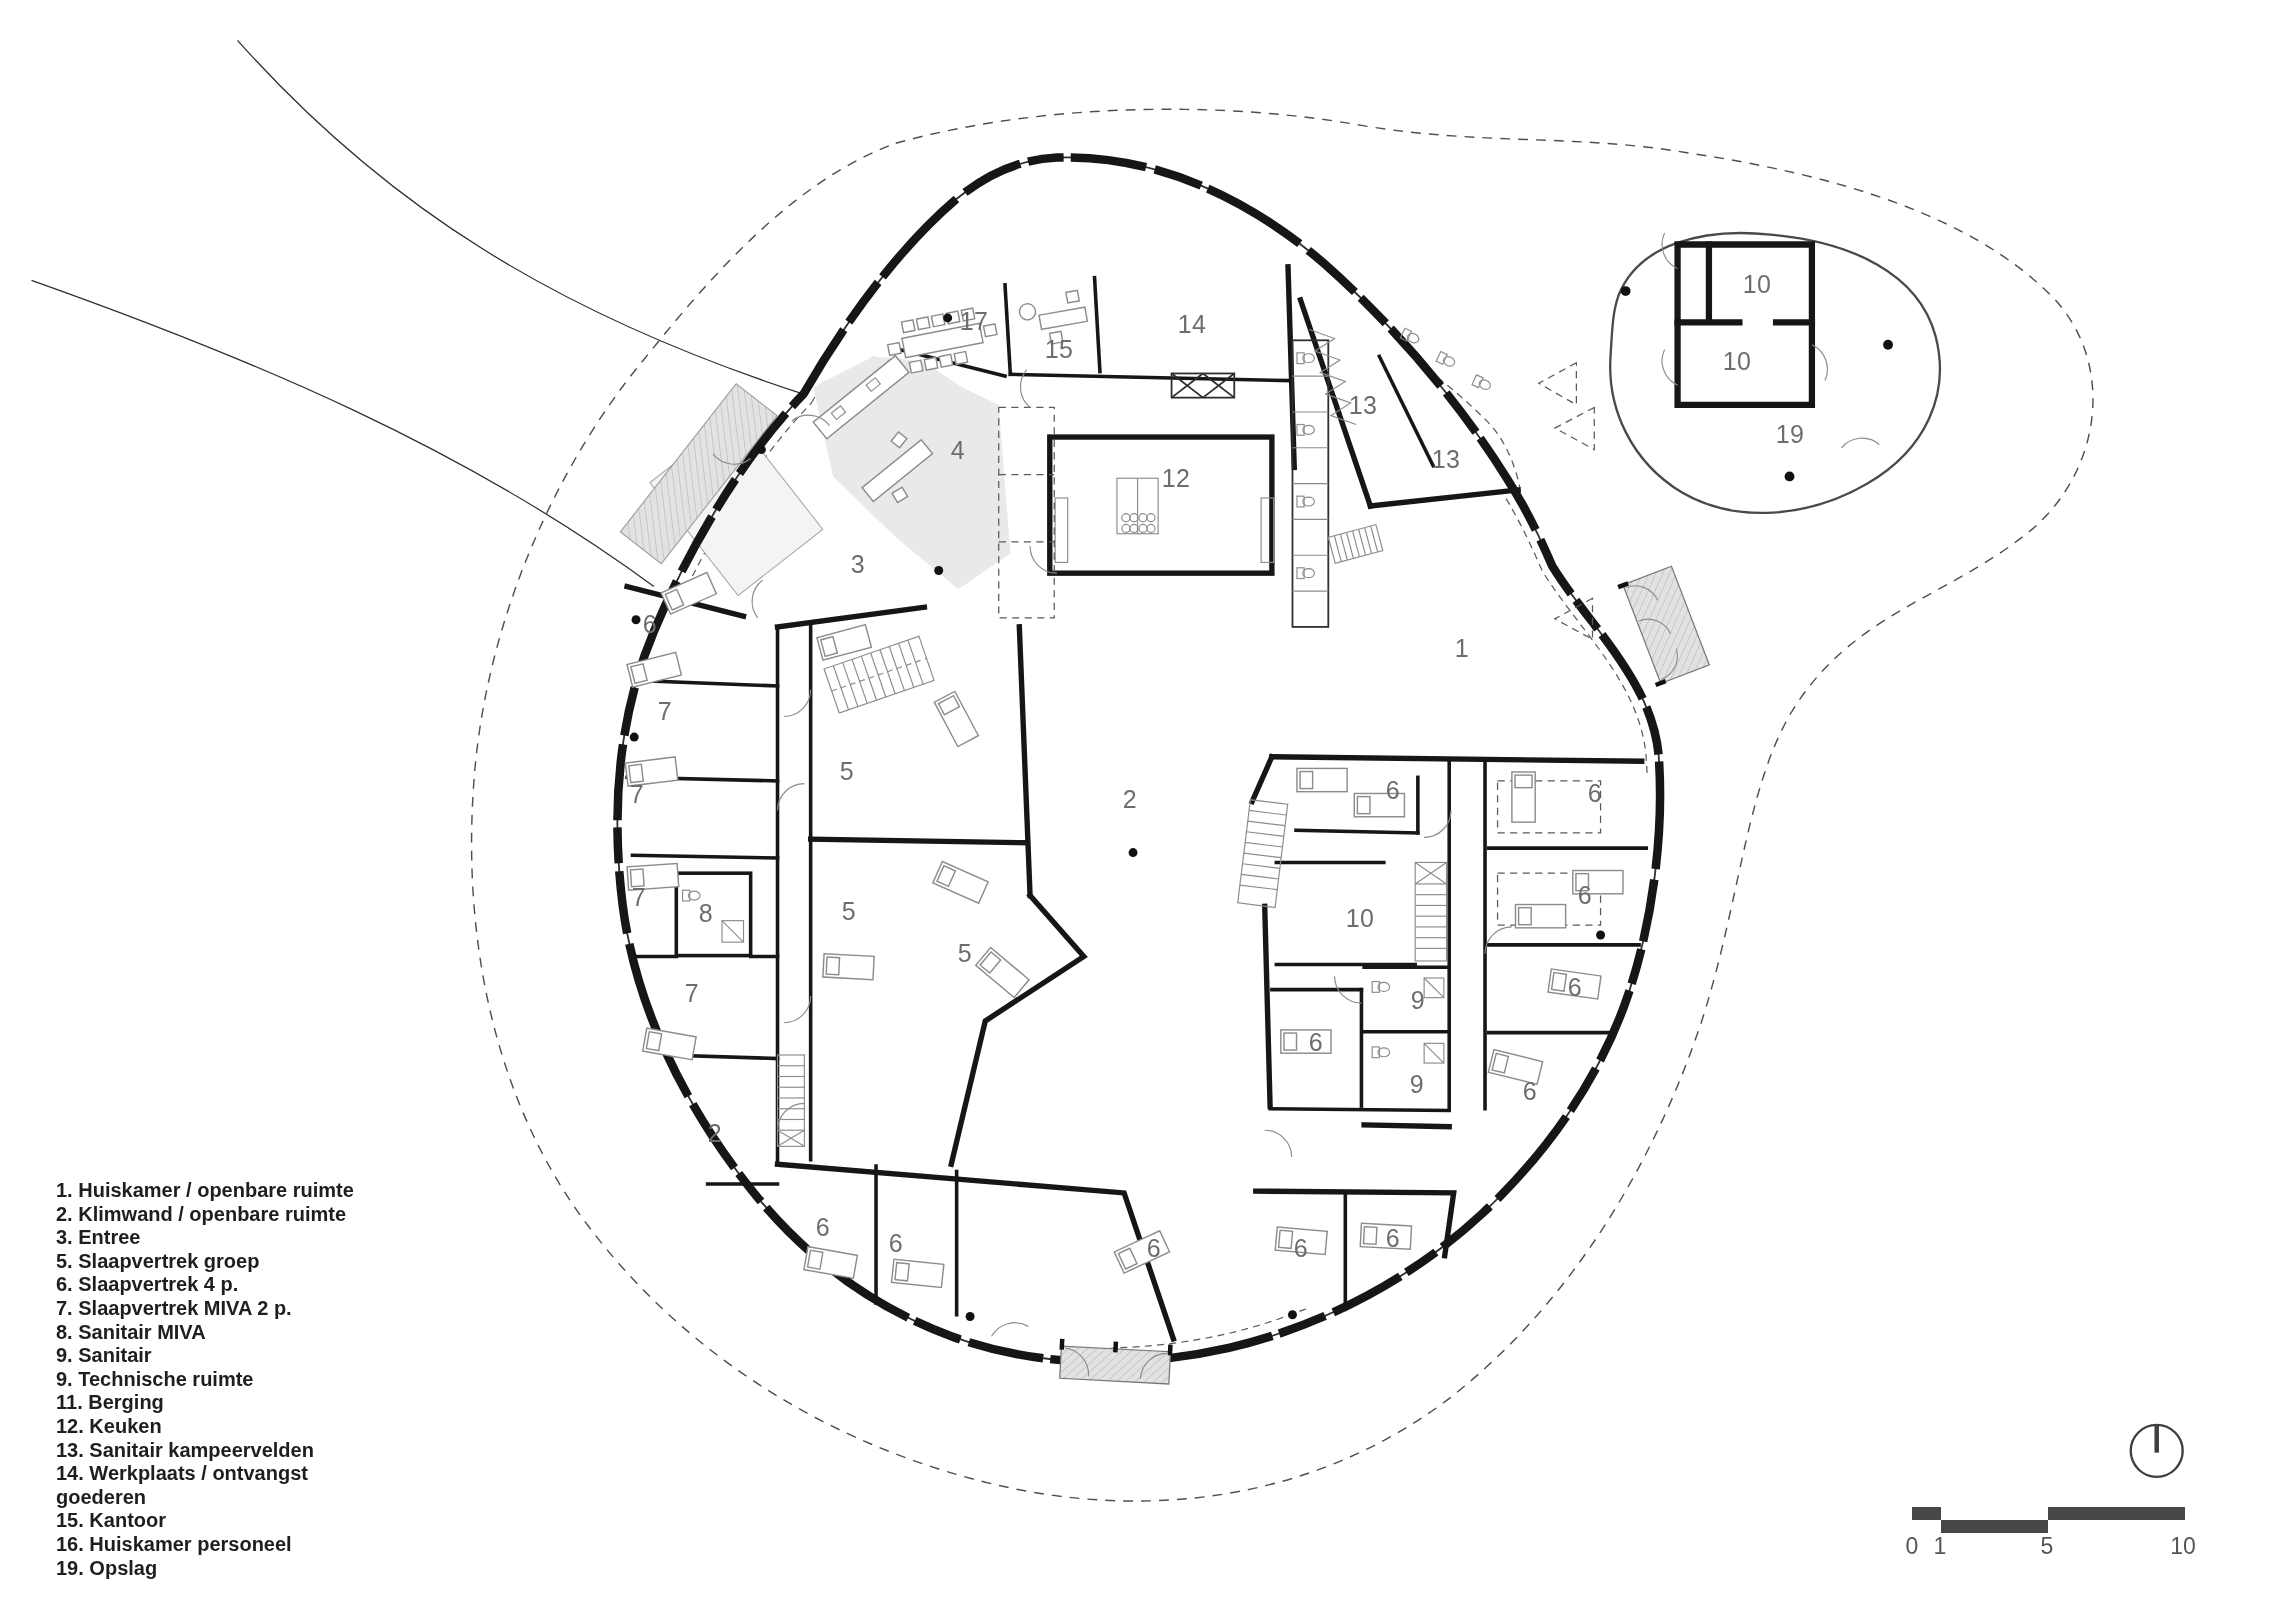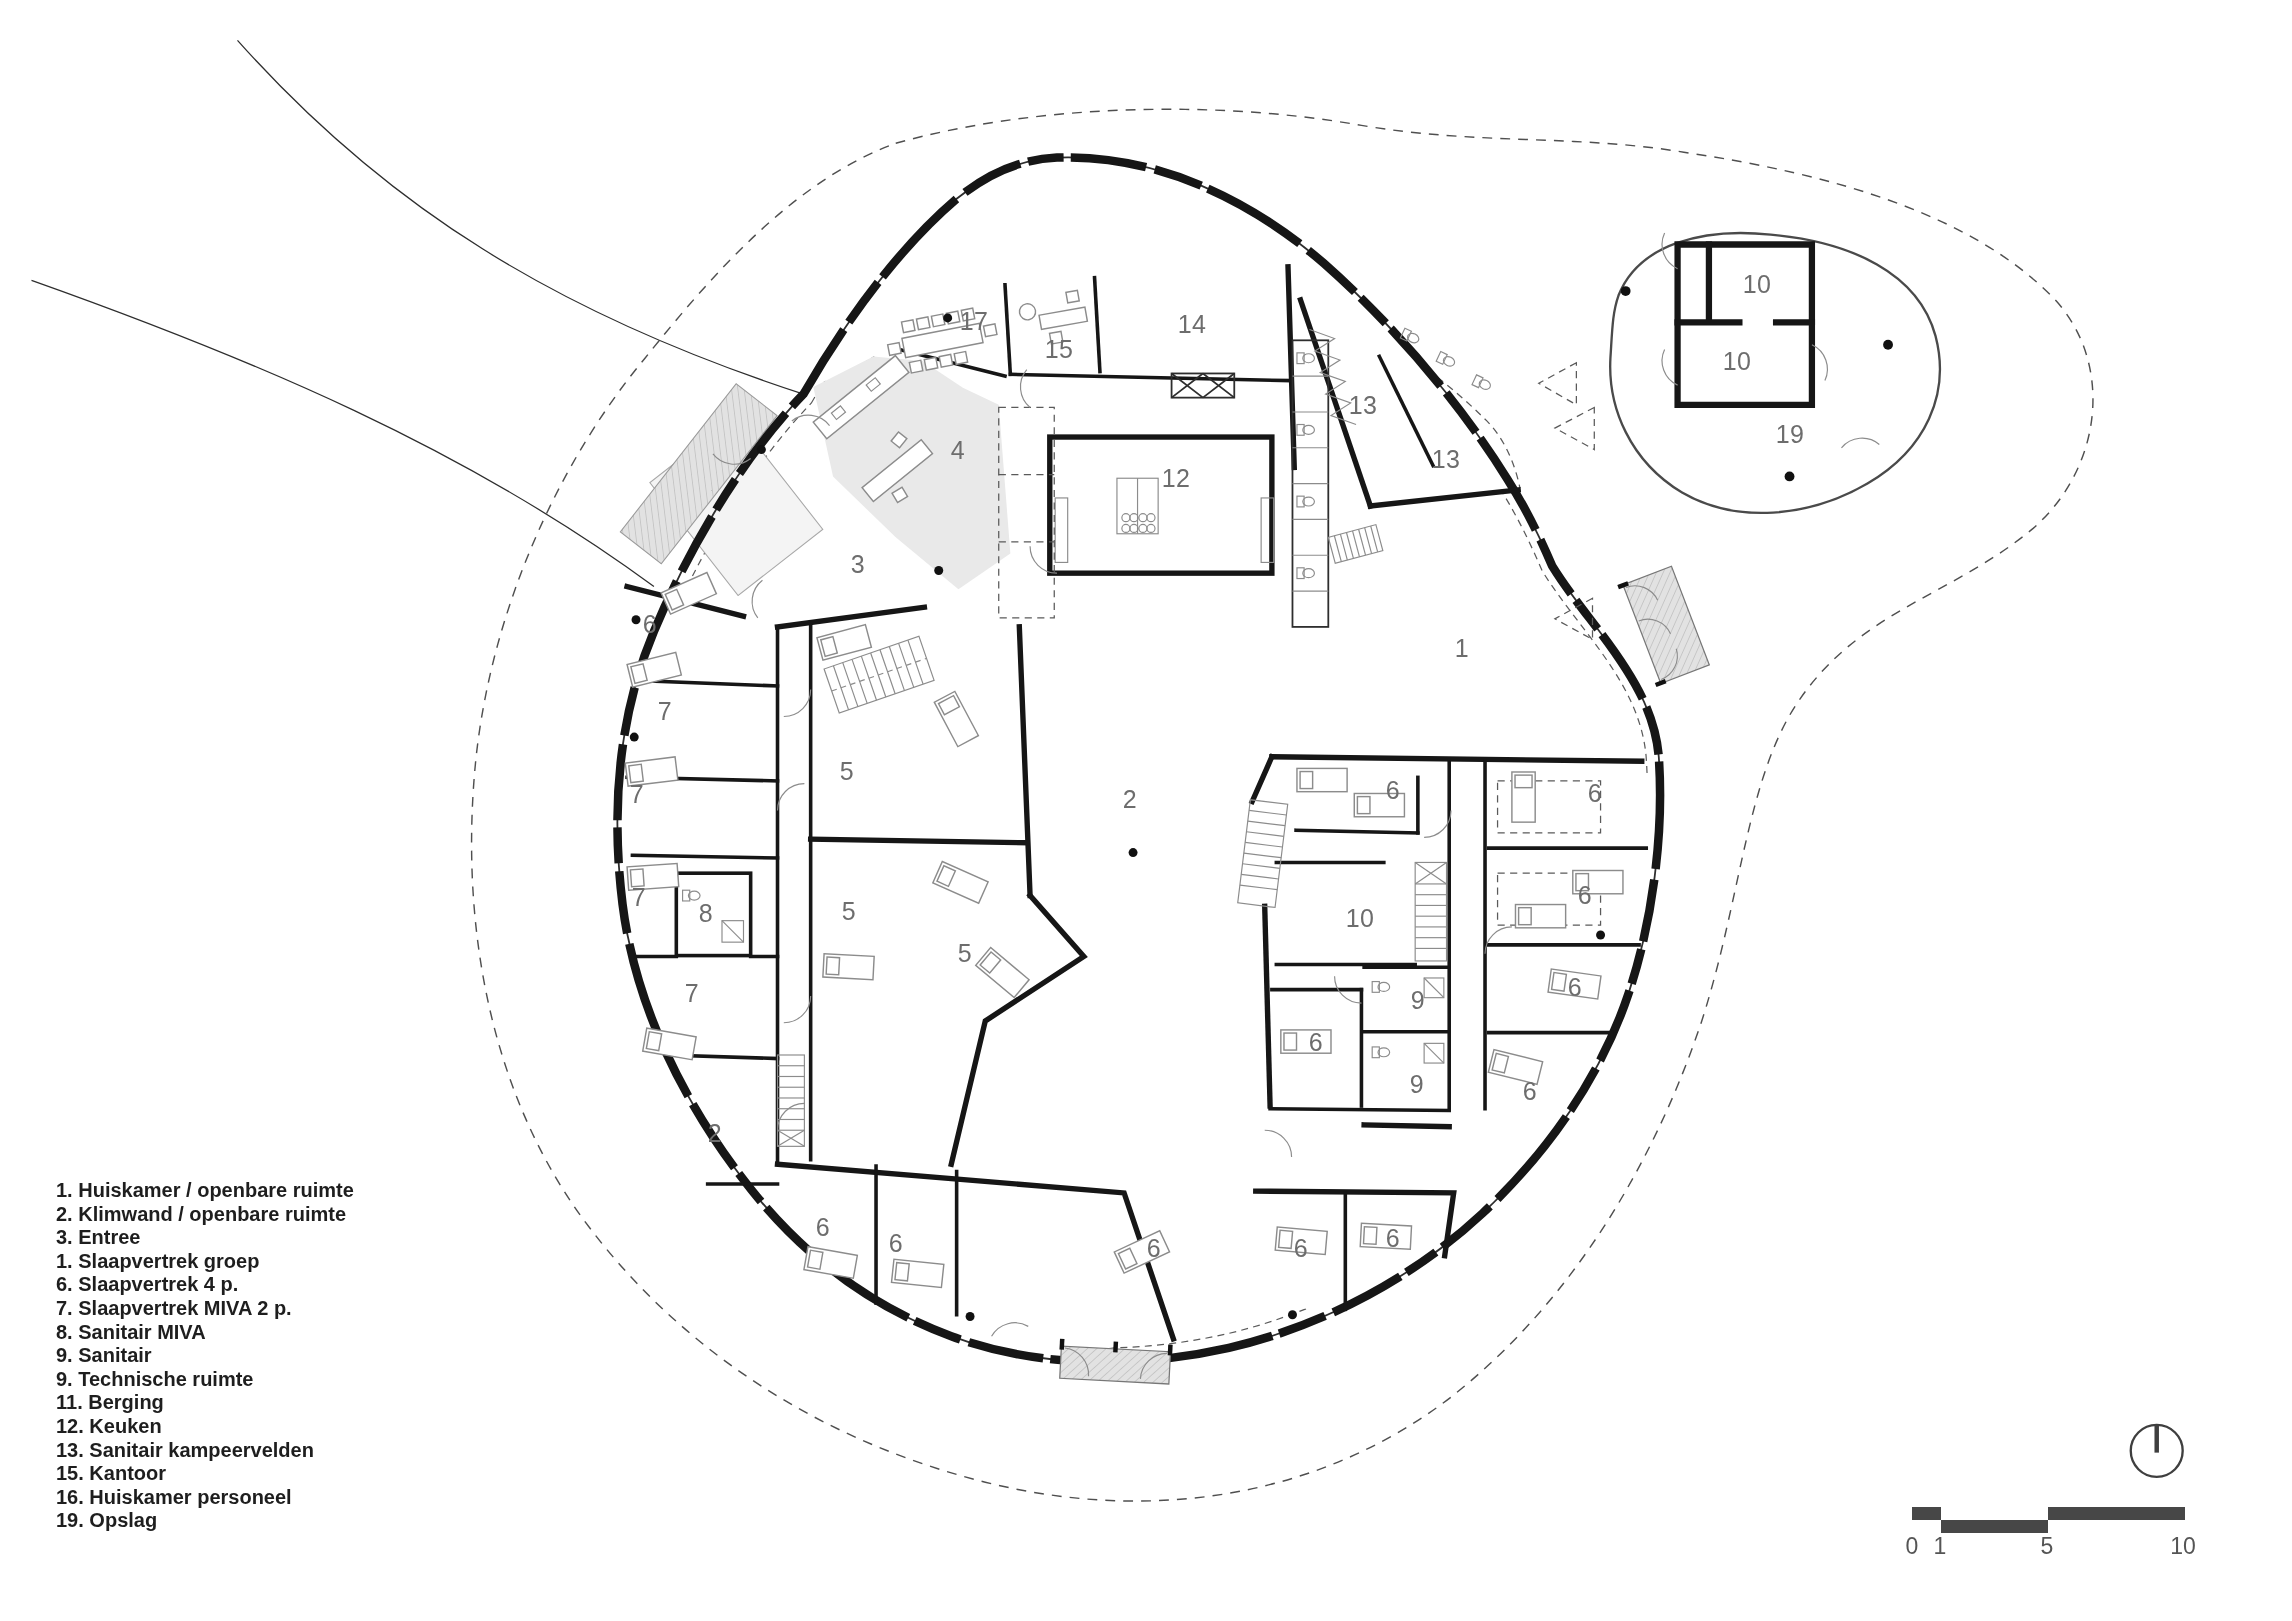--- a/index.html
+++ b/index.html
@@ -456,29 +456,30 @@
       <div class="room-label" style="left: 1757px; top: 284px;">10</div>
       <div class="room-label" style="left: 1737px; top: 361px;">10</div>
       <div class="room-label" style="left: 1790px; top: 434px;">19</div>
     </div>
 
 <div class="legend">
 
 <div class="legend-item">1. Huiskamer / openbare ruimte</div>
       <div class="legend-item">2. Klimwand / openbare ruimte</div>
       <div class="legend-item">3. Entree</div>
-      <div class="legend-item">1. Slaapvertrek groep</div>
+      <div class="legend-item">5. Slaapvertrek groep</div>
       <div class="legend-item">6. Slaapvertrek 4 p.</div>
       <div class="legend-item">7. Slaapvertrek MIVA 2 p.</div>
       <div class="legend-item">8. Sanitair MIVA</div>
       <div class="legend-item">9. Sanitair</div>
       <div class="legend-item">9. Technische ruimte</div>
       <div class="legend-item">11. Berging</div>
       <div class="legend-item">12. Keuken</div>
       <div class="legend-item">13. Sanitair kampeervelden</div>
+      <div class="legend-item">14. Werkplaats / ontvangst goederen</div>
       <div class="legend-item">15. Kantoor</div>
       <div class="legend-item">16. Huiskamer personeel</div>
       <div class="legend-item">19. Opslag</div>
     </div>
 
 <div>
   <div class="scale-seg" style="left:1912px;top:1507px;width:29px;height:12.5px;"></div>
   <div class="scale-seg" style="left:1941px;top:1520px;width:107px;height:12.5px;"></div>
   <div class="scale-seg" style="left:2048px;top:1507px;width:137px;height:12.5px;"></div>
   <div class="scale-labels">

